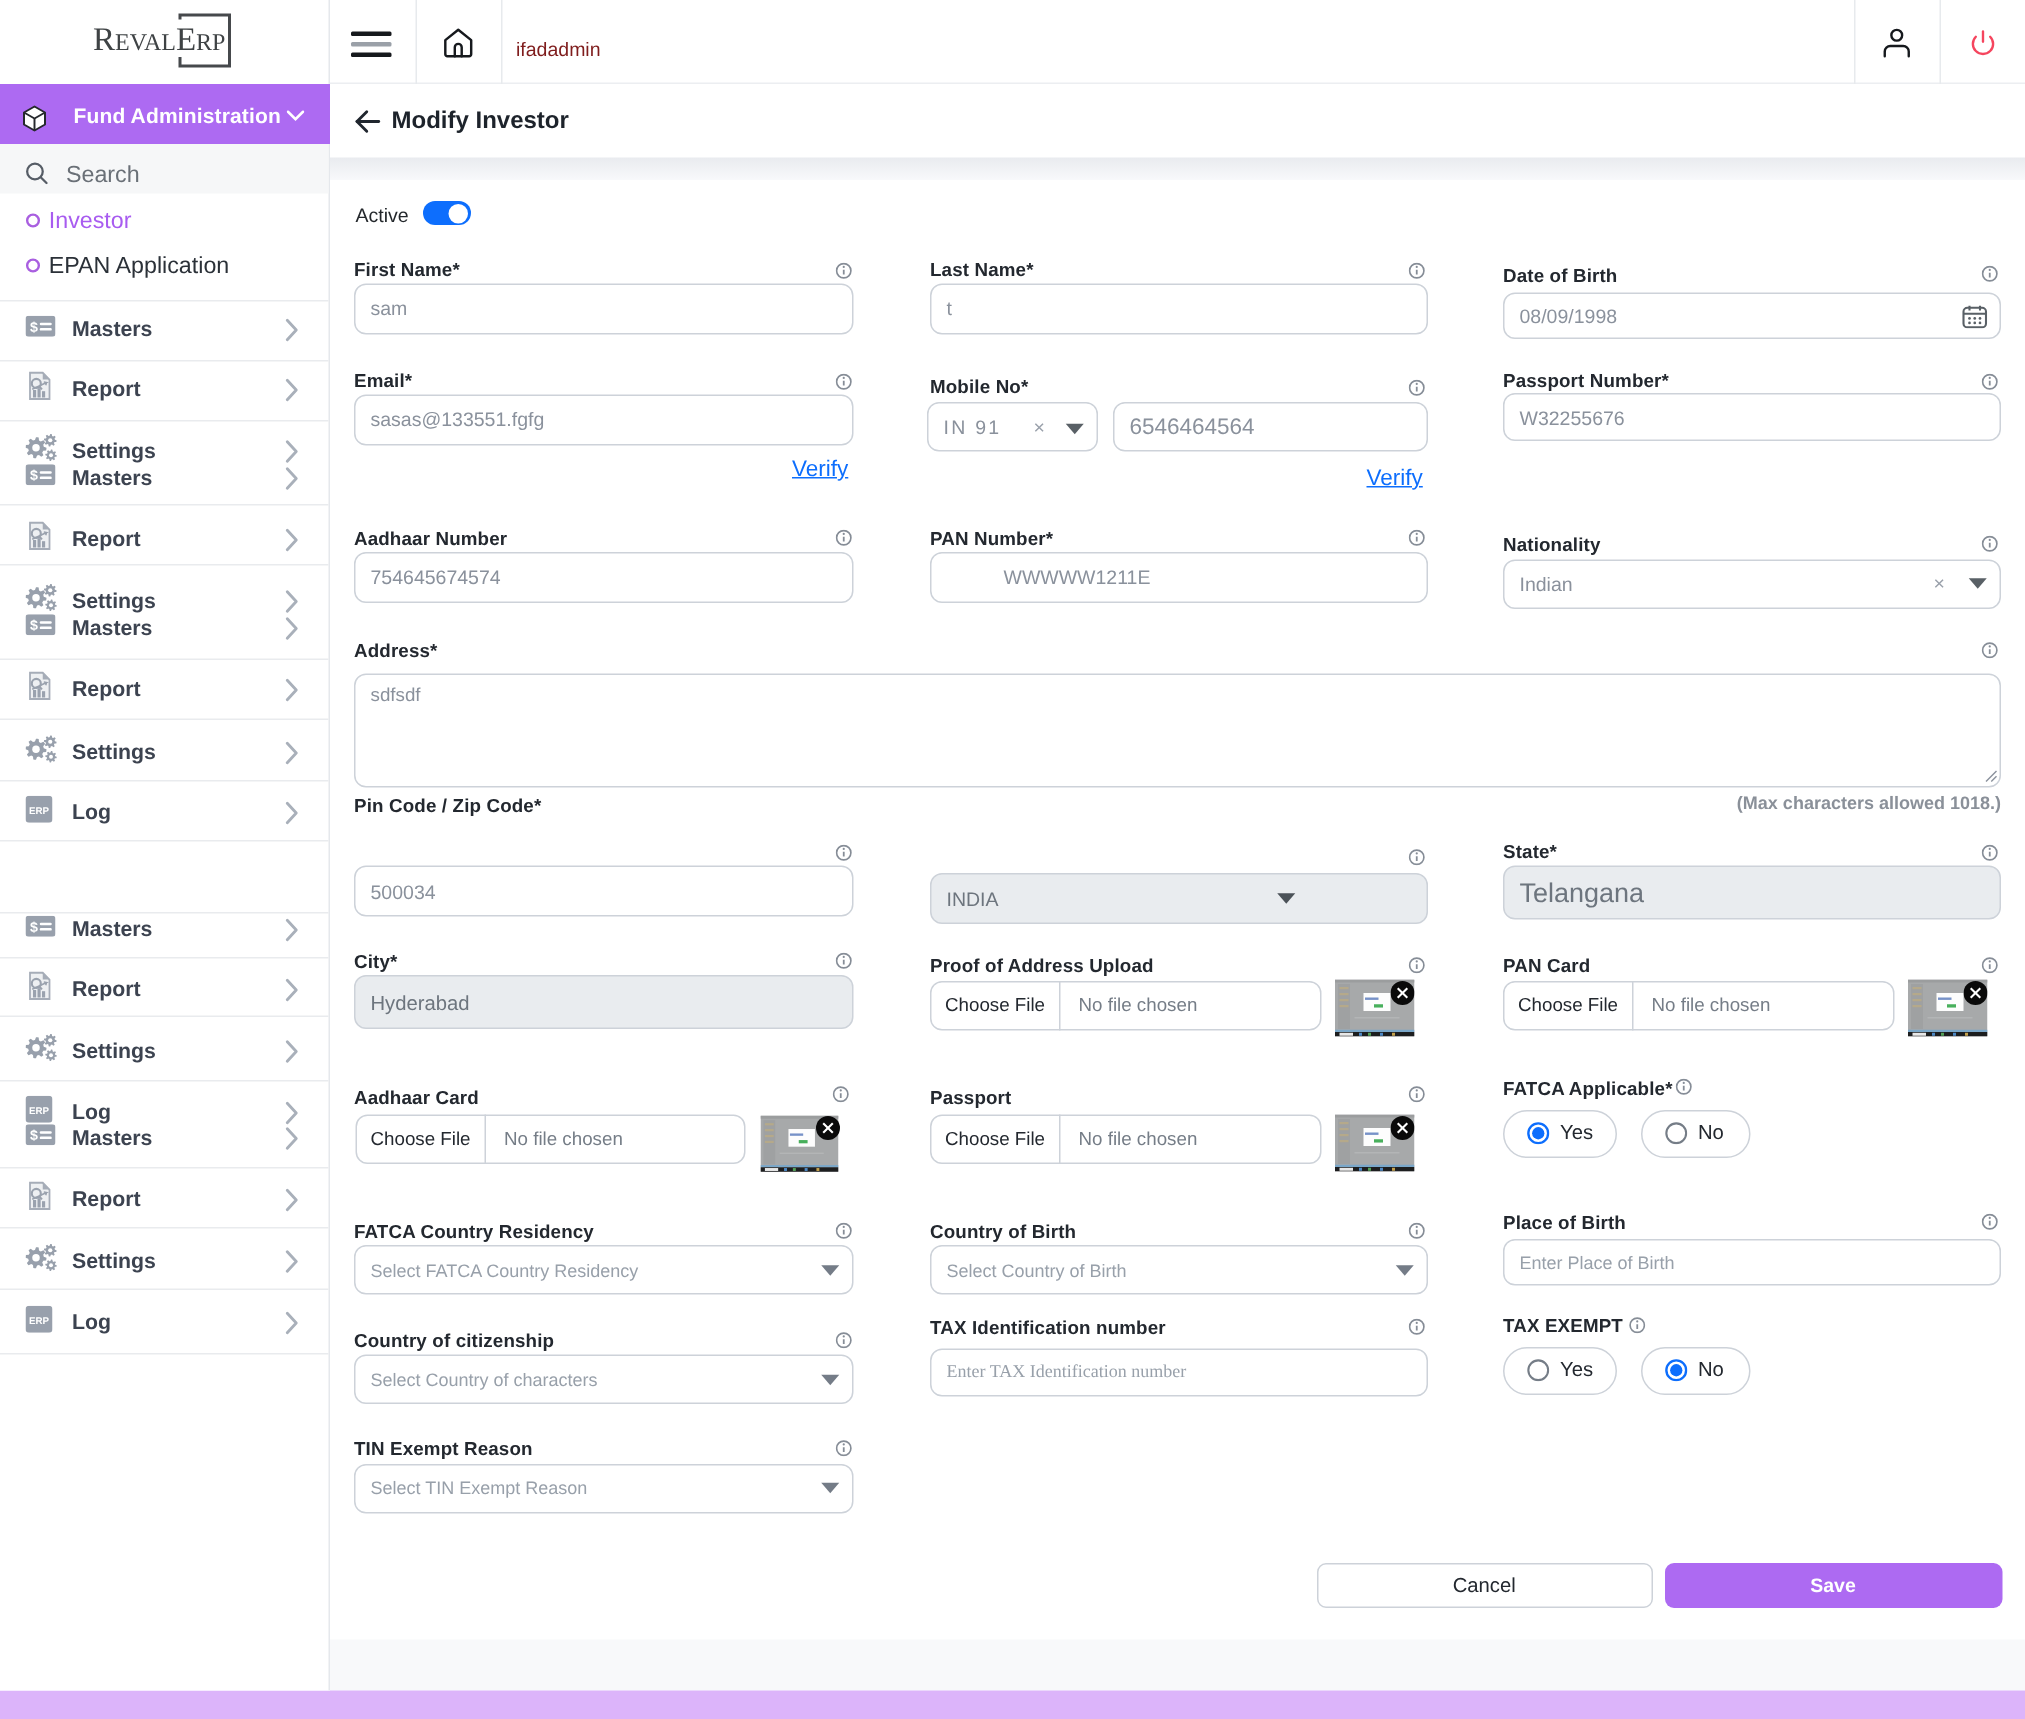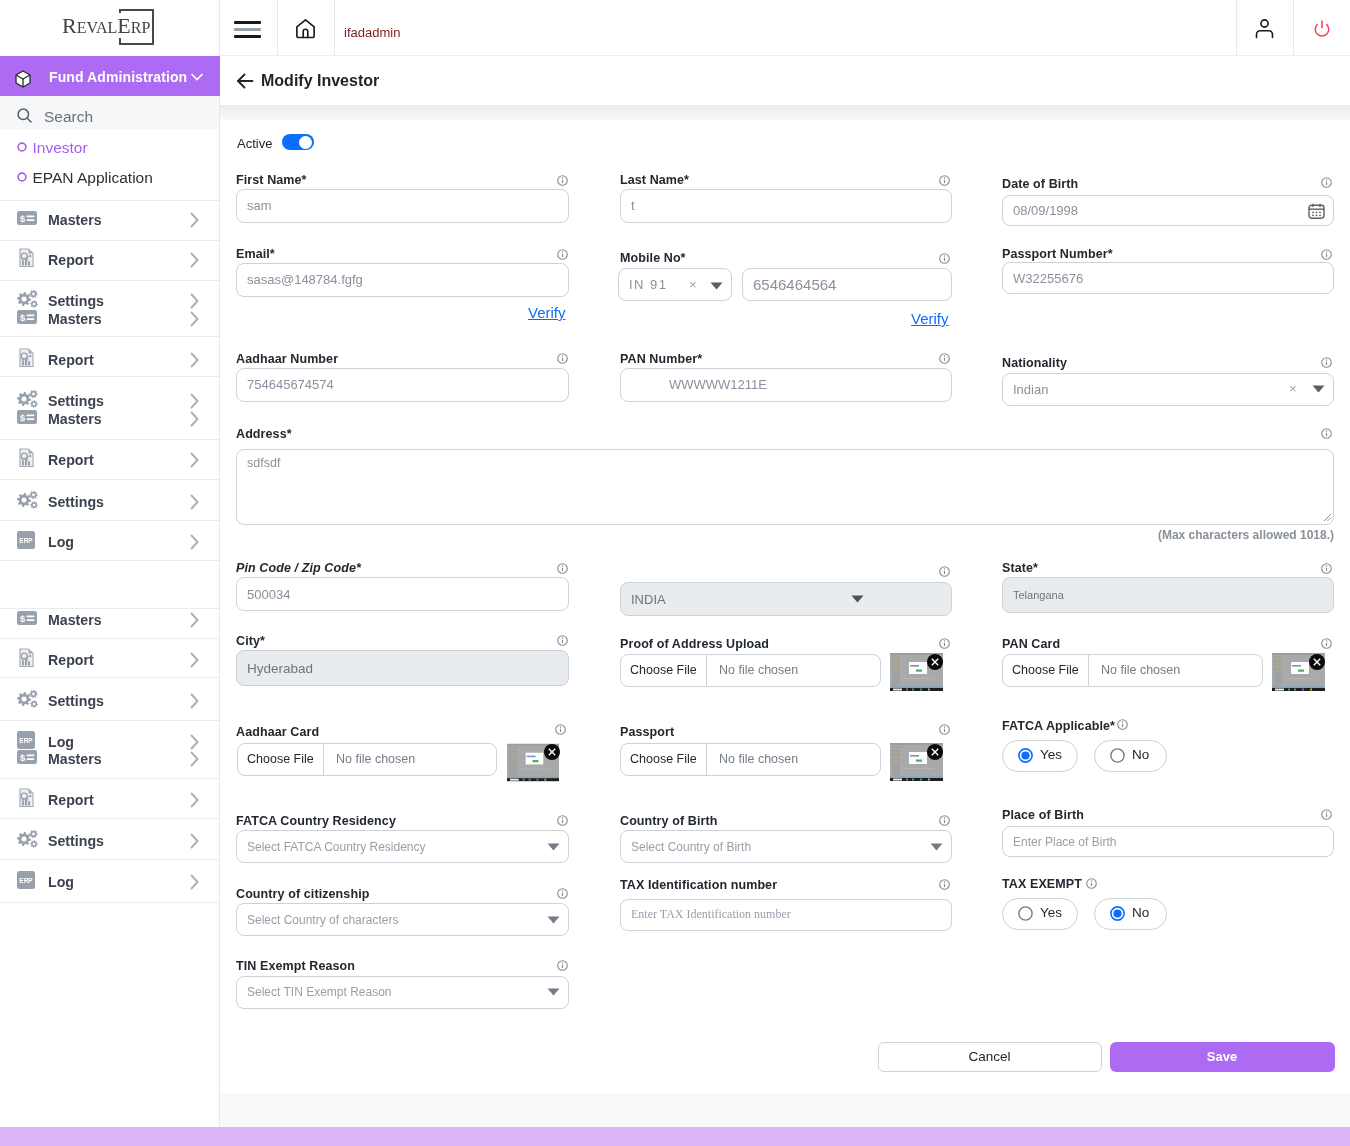--- a/index.html
+++ b/index.html
@@ -360,21 +360,21 @@
       <circle cx="8.5" cy="12.3" r=".9"></circle>
       <circle cx="12" cy="12.3" r=".9"></circle>
     </g>
   </svg>
 <div class="lbl" style="left:236px;top:247px;">Email*</div>
 <svg class="abs" style="left:556.5px;top:248.5px;" width="11" height="11" viewBox="0 0 12 12">
     <circle cx="6" cy="6" r="5.2" fill="none" stroke="#868d97" stroke-width="1.2"></circle>
     <line x1="6" y1="5.2" x2="6" y2="8.8" stroke="#868d97" stroke-width="1.3"></line>
     <circle cx="6" cy="3.2" r=".8" fill="#868d97"></circle>
   </svg>
-<div class="inp" style="left:236px;top:262.5px;width:333px;height:34px;">sasas@148784.fgfg</div>
+<div class="inp" style="left:236px;top:262.5px;width:333px;height:34px;">sasas@133551.fgfg</div>
 <div class="vlink" style="left:528px;top:304px;">Verify</div>
 <div class="lbl" style="left:620px;top:251px;">Mobile No*</div>
 <svg class="abs" style="left:939.0px;top:252.5px;" width="11" height="11" viewBox="0 0 12 12">
     <circle cx="6" cy="6" r="5.2" fill="none" stroke="#868d97" stroke-width="1.2"></circle>
     <line x1="6" y1="5.2" x2="6" y2="8.8" stroke="#868d97" stroke-width="1.3"></line>
     <circle cx="6" cy="3.2" r=".8" fill="#868d97"></circle>
   </svg>
 <div class="inp" style="left:618px;top:268px;width:114px;height:33px;font-size:13px;letter-spacing:1.5px;">IN 91</div>
 <div class="abs" style="left:689px;top:277px;font-size:13px;color:#9aa1ab;">×</div>
 <svg class="abs" style="left:709.5px;top:281.5px;" width="13" height="8" viewBox="0 0 13 8">
@@ -420,21 +420,21 @@
     <line x1="6" y1="5.2" x2="6" y2="8.8" stroke="#868d97" stroke-width="1.3"></line>
     <circle cx="6" cy="3.2" r=".8" fill="#868d97"></circle>
   </svg>
 <div class="abs" style="left:236px;top:448.5px;width:1098px;height:76px;border:1px solid #cdd2d9;border-radius:8px;background:#fff;"></div>
 <div class="abs" style="left:247px;top:456px;font-size:12.5px;color:#8a919c;">sdfsdf</div>
 <svg class="abs" style="left:1323px;top:513px;" width="9" height="9" viewBox="0 0 9 9" stroke="#8a919c" stroke-width="1">
     <line x1="1" y1="8" x2="8" y2="1"></line>
     <line x1="4.5" y1="8" x2="8" y2="4.5"></line>
   </svg>
 <div class="abs" style="right:16px;top:528px;font-size:12px;font-weight:700;color:#8a9099;">(Max characters allowed 1018.)</div>
-<div class="lbl" style="left:236px;top:561px;font-style:italic;">Pin Code / Zip Code*</div>
+<div class="lbl" style="left:236px;top:530px;">Pin Code / Zip Code*</div>
 <svg class="abs" style="left:556.5px;top:562.5px;" width="11" height="11" viewBox="0 0 12 12">
     <circle cx="6" cy="6" r="5.2" fill="none" stroke="#868d97" stroke-width="1.2"></circle>
     <line x1="6" y1="5.2" x2="6" y2="8.8" stroke="#868d97" stroke-width="1.3"></line>
     <circle cx="6" cy="3.2" r=".8" fill="#868d97"></circle>
   </svg>
 <div class="inp" style="left:236px;top:577px;width:333px;height:34px;">500034</div>
 <div class="lbl" style="left:620px;top:565px;margin-top:24px;">Country*</div>
 <svg class="abs" style="left:939.0px;top:566.0px;" width="11" height="11" viewBox="0 0 12 12">
     <circle cx="6" cy="6" r="5.2" fill="none" stroke="#868d97" stroke-width="1.2"></circle>
     <line x1="6" y1="5.2" x2="6" y2="8.8" stroke="#868d97" stroke-width="1.3"></line>
@@ -443,21 +443,21 @@
 <div class="inp dis" style="left:620px;top:582px;width:332px;height:34px;font-size:13px;">INDIA</div>
 <svg class="abs" style="left:850.5px;top:595px;" width="13" height="8" viewBox="0 0 13 8">
     <polygon points="0.5,0.5 12.5,0.5 6.5,7.5" fill="#4b5258"></polygon>
   </svg>
 <div class="lbl" style="left:1002px;top:561px;">State*</div>
 <svg class="abs" style="left:1321.0px;top:562.5px;" width="11" height="11" viewBox="0 0 12 12">
     <circle cx="6" cy="6" r="5.2" fill="none" stroke="#868d97" stroke-width="1.2"></circle>
     <line x1="6" y1="5.2" x2="6" y2="8.8" stroke="#868d97" stroke-width="1.3"></line>
     <circle cx="6" cy="3.2" r=".8" fill="#868d97"></circle>
   </svg>
-<div class="inp dis" style="left:1002px;top:577px;width:332px;height:36px;font-size:11px;">Telangana</div>
+<div class="inp dis" style="left:1002px;top:577px;width:332px;height:36px;font-size:18px;">Telangana</div>
 <div class="lbl" style="left:236px;top:634px;">City*</div>
 <svg class="abs" style="left:556.5px;top:635.0px;" width="11" height="11" viewBox="0 0 12 12">
     <circle cx="6" cy="6" r="5.2" fill="none" stroke="#868d97" stroke-width="1.2"></circle>
     <line x1="6" y1="5.2" x2="6" y2="8.8" stroke="#868d97" stroke-width="1.3"></line>
     <circle cx="6" cy="3.2" r=".8" fill="#868d97"></circle>
   </svg>
 <div class="inp dis" style="left:236px;top:650px;width:333px;height:36px;font-size:13.5px;">Hyderabad</div>
 <div class="lbl" style="left:620px;top:637px;">Proof of Address Upload</div>
 <svg class="abs" style="left:939.0px;top:638.0px;" width="11" height="11" viewBox="0 0 12 12">
     <circle cx="6" cy="6" r="5.2" fill="none" stroke="#868d97" stroke-width="1.2"></circle>

